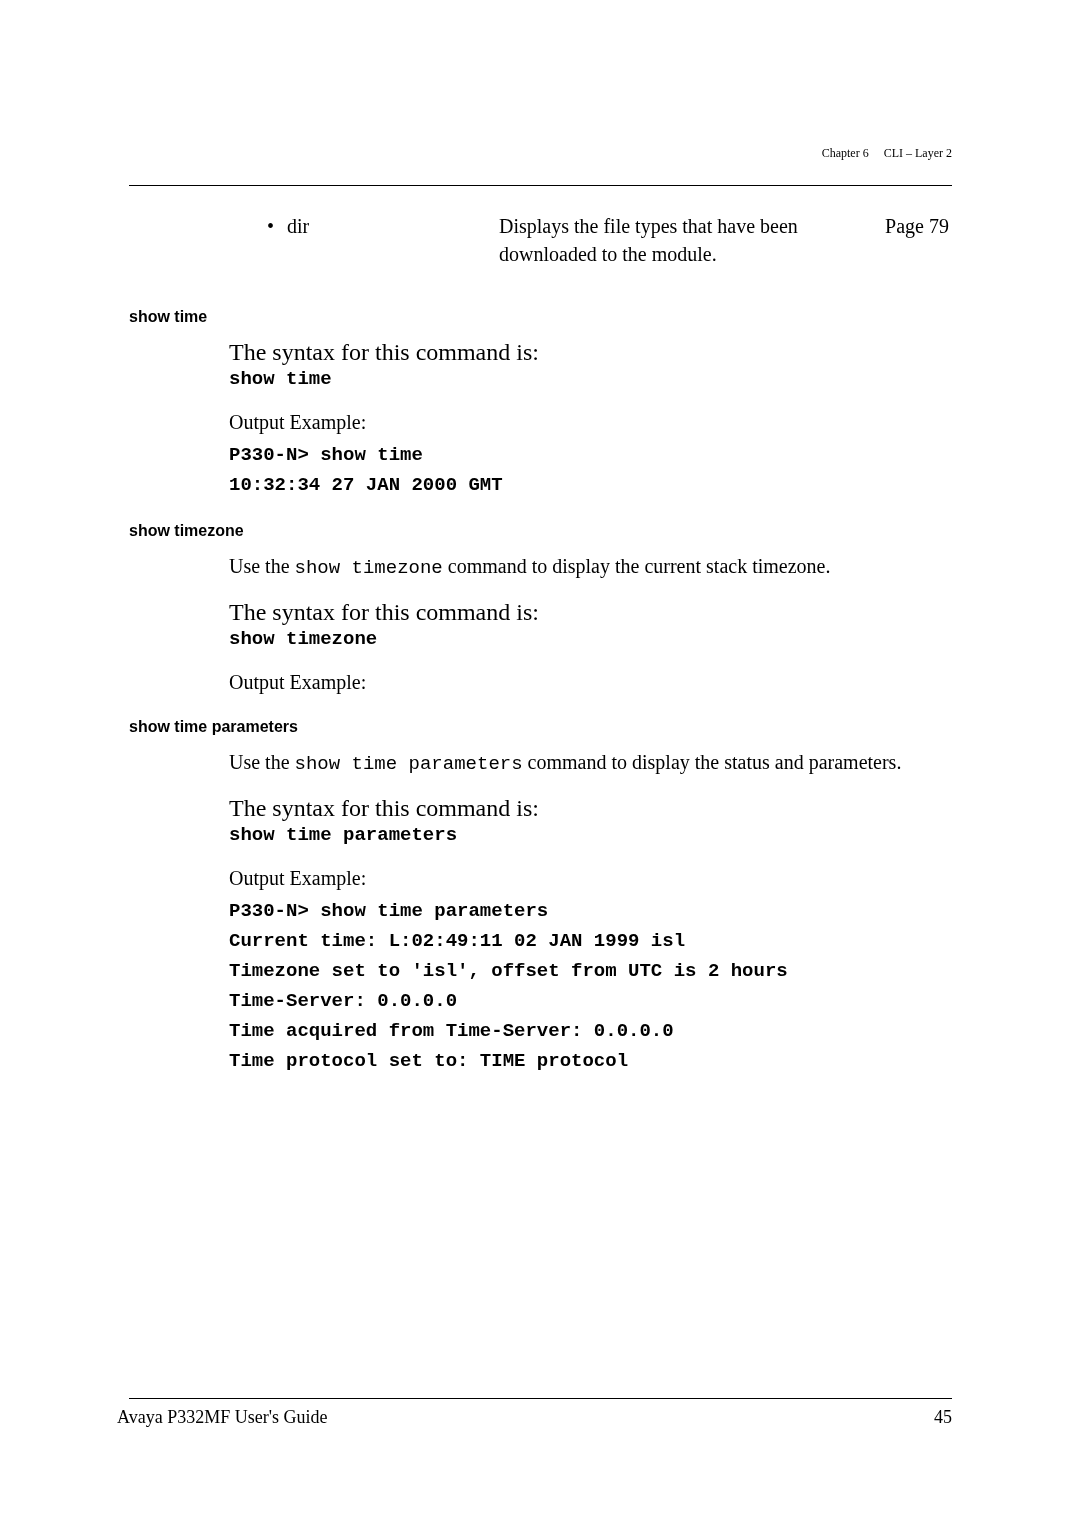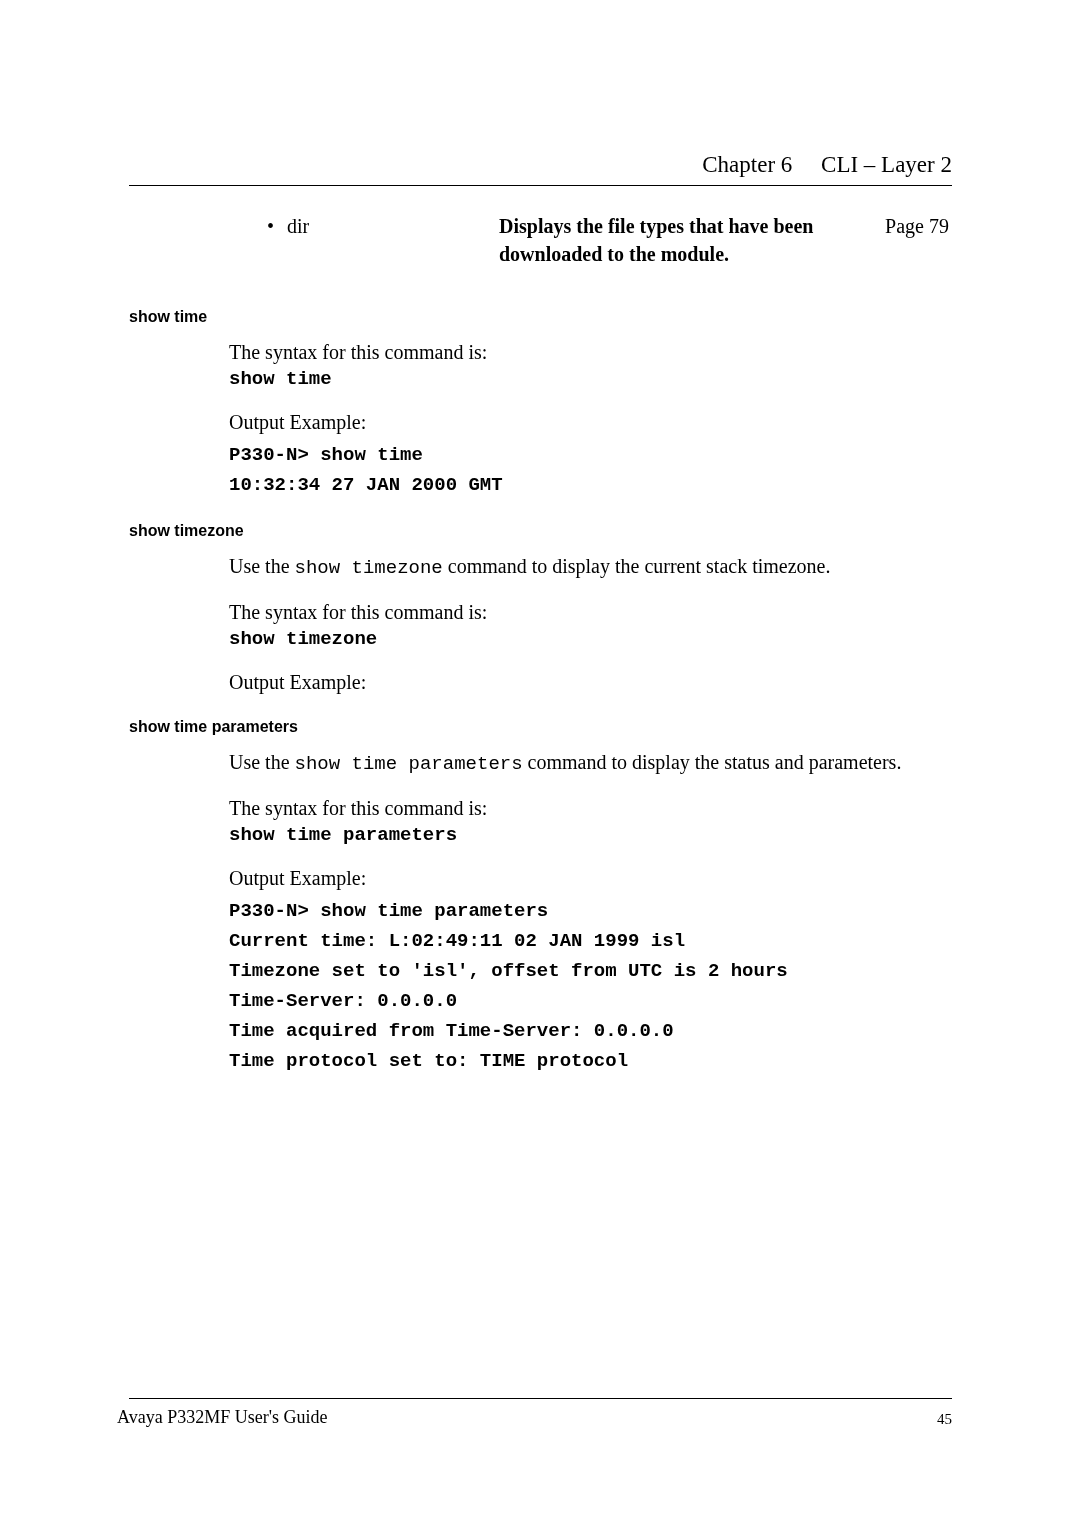--- a/index.html
+++ b/index.html
@@ -24,22 +24,22 @@
   .header-line {
     position: absolute;
     left: 129px;
     right: 128px;
     top: 185px;
     border-top: 1.5px solid #000;
   }
   .running-header {
     position: absolute;
     right: 128px;
-    top: 152px;
-    font-size: 23px;
+    top: 146px;
+    font-size: 12px;
     color: #000;
   }
   .body {
     position: absolute;
     left: 129px;
     right: 128px;
     top: 212px;
   }
   .bullet-row {
     display: flex;
@@ -53,21 +53,20 @@
   }
   .bullet-label {
     width: 212px;
     font-size: 20px;
     line-height: 28px;
   }
   .bullet-desc {
     width: 330px;
     font-size: 20px;
     line-height: 28px;
-    font-weight: bold;
   }
   .bullet-page {
     width: 120px;
     font-size: 20px;
     line-height: 28px;
     text-align: right;
   }
   .section-heading {
     font-family: Arial, Helvetica, sans-serif;
     font-weight: bold;
@@ -81,21 +80,21 @@
     line-height: 28px;
     margin-top: 0;
     margin-bottom: 16px;
   }
   .mono {
     font-family: "Courier New", monospace;
     font-size: 19px;
   }
   .syntax-label {
     margin-left: 100px;
-    font-size: 20px;
+    font-size: 24px;
     line-height: 28px;
     margin-bottom: 2px;
   }
   .syntax-cmd {
     margin-left: 100px;
     font-family: "Courier New", monospace;
     font-weight: bold;
     font-size: 19px;
     margin-bottom: 18px;
   }
@@ -124,21 +123,21 @@
   .footer-left {
     position: absolute;
     left: 117px;
     bottom: 100px;
     font-size: 18px;
   }
   .footer-right {
     position: absolute;
     right: 128px;
     bottom: 100px;
-    font-size: 15px;
+    font-size: 18px;
     margin-top: 16px;
   }
 </style>
 </head>
 <body>
 
 <div class="page">
 
   <div class="running-header">
     <span>Chapter 6</span>

